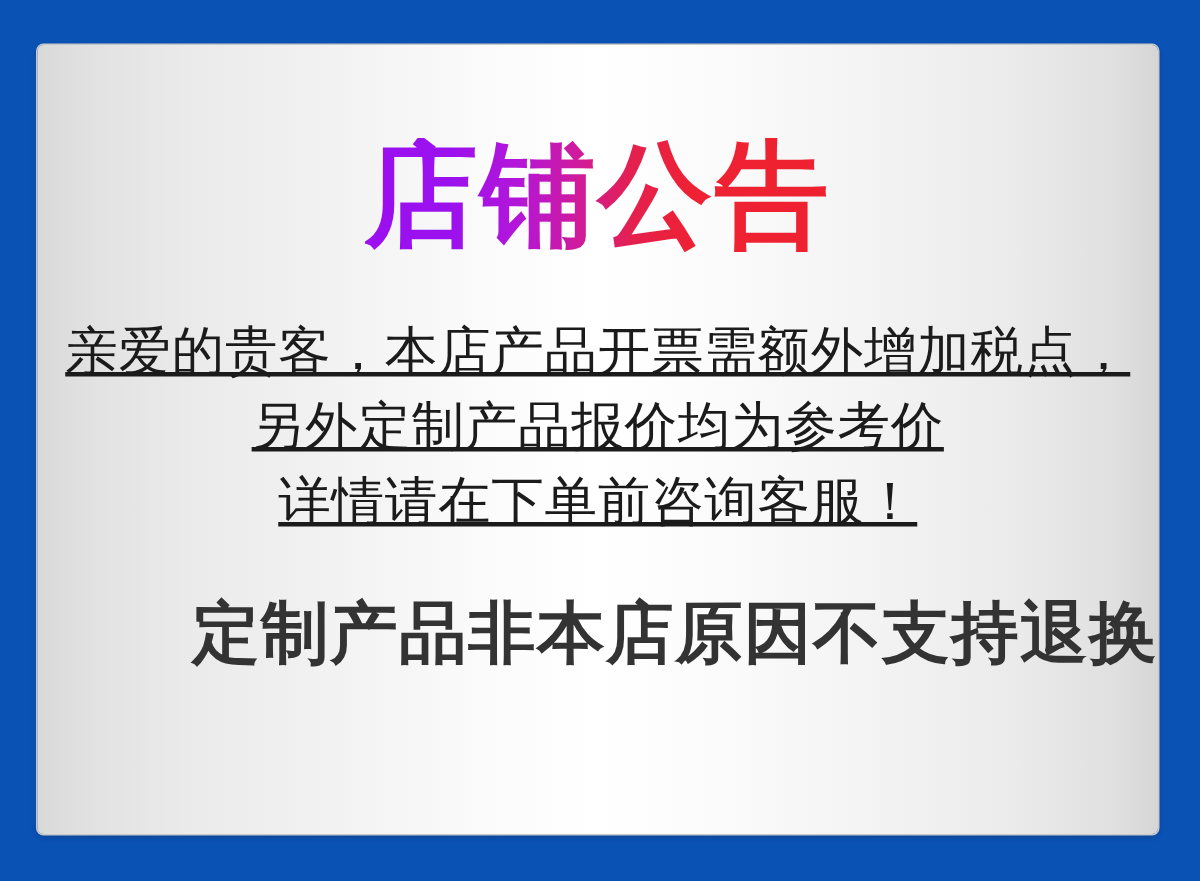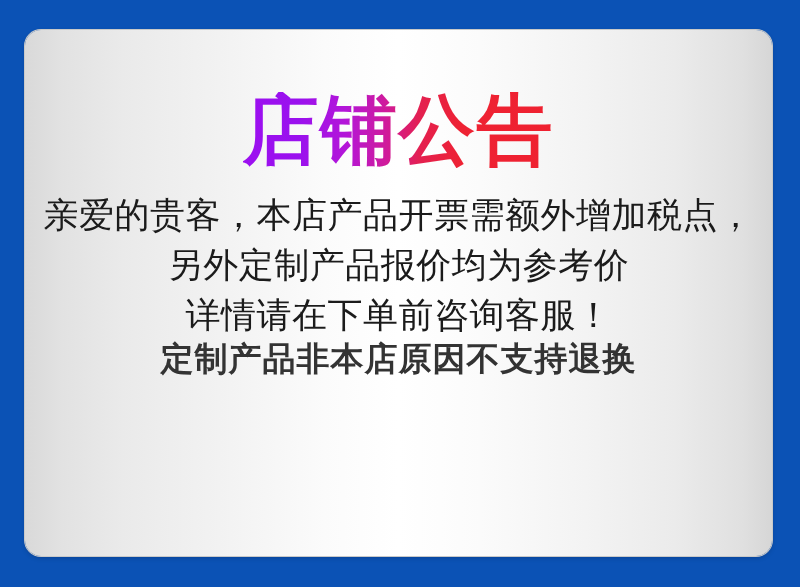--- a/index.html
+++ b/index.html
@@ -24,21 +24,21 @@
     background: #0b52b5;
     padding: 30px 28px 31px 25px;
   }
 
   
   .announcement-card {
     position: relative;
     box-sizing: border-box;
     width: 100%;
     height: 100%;
-    border-radius: 16px;
+    border-radius: 4px;
     background:
       linear-gradient(
         to right,
         #d9d9d9 0%,
         #e2e2e2 5%,
         #eaeaea 13%,
         #f2f2f2 26%,
         #fbfbfb 40%,
         #ffffff 50%,
         #fbfbfb 61%,
@@ -77,38 +77,40 @@
       #ef2130 100%
     );
     -webkit-background-clip: text;
     background-clip: text;
     color: transparent;
     -webkit-text-fill-color: transparent;
   }
 
   
   .card-body {
-    margin-top: 22px;
+    margin-top: 42px;
     width: 100%;
     text-align: center;
     color: #1b1b1b;
+    text-decoration: underline;
   }
   .body-line {
     font-size: 35px;
     line-height: 50px;
     font-weight: 400;
     letter-spacing: 0.5px;
     white-space: nowrap;
   }
 
   
   .card-emphasis {
+    margin-top: 36px;
     width: 100%;
-    text-align: center;
-    font-size: 33px;
+    text-align: right;
+    font-size: 45px;
     line-height: 1.15;
     font-weight: 700;
     letter-spacing: 1px;
     color: #333333;
     white-space: nowrap;
   }
 </style>
 </head>
 <body>
 

